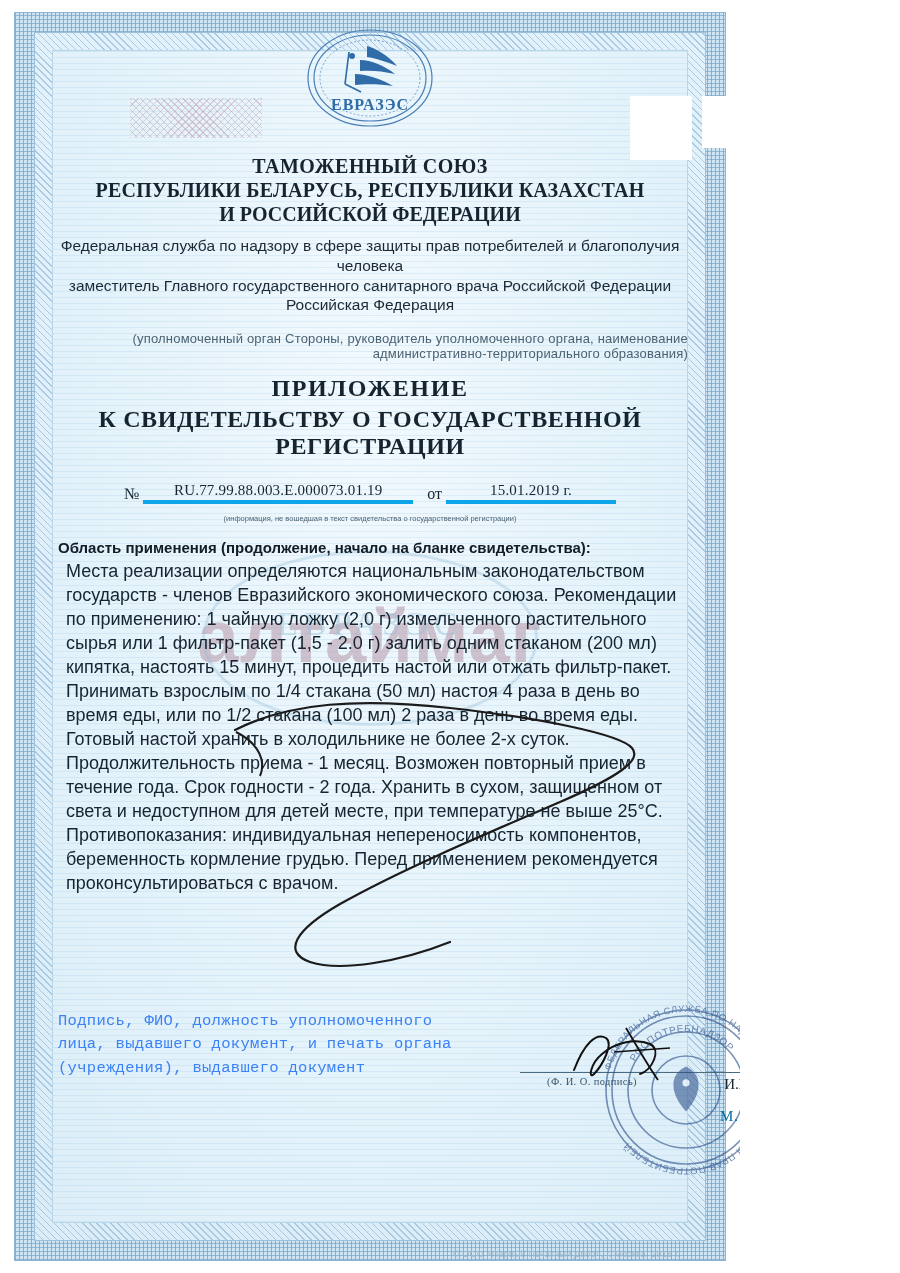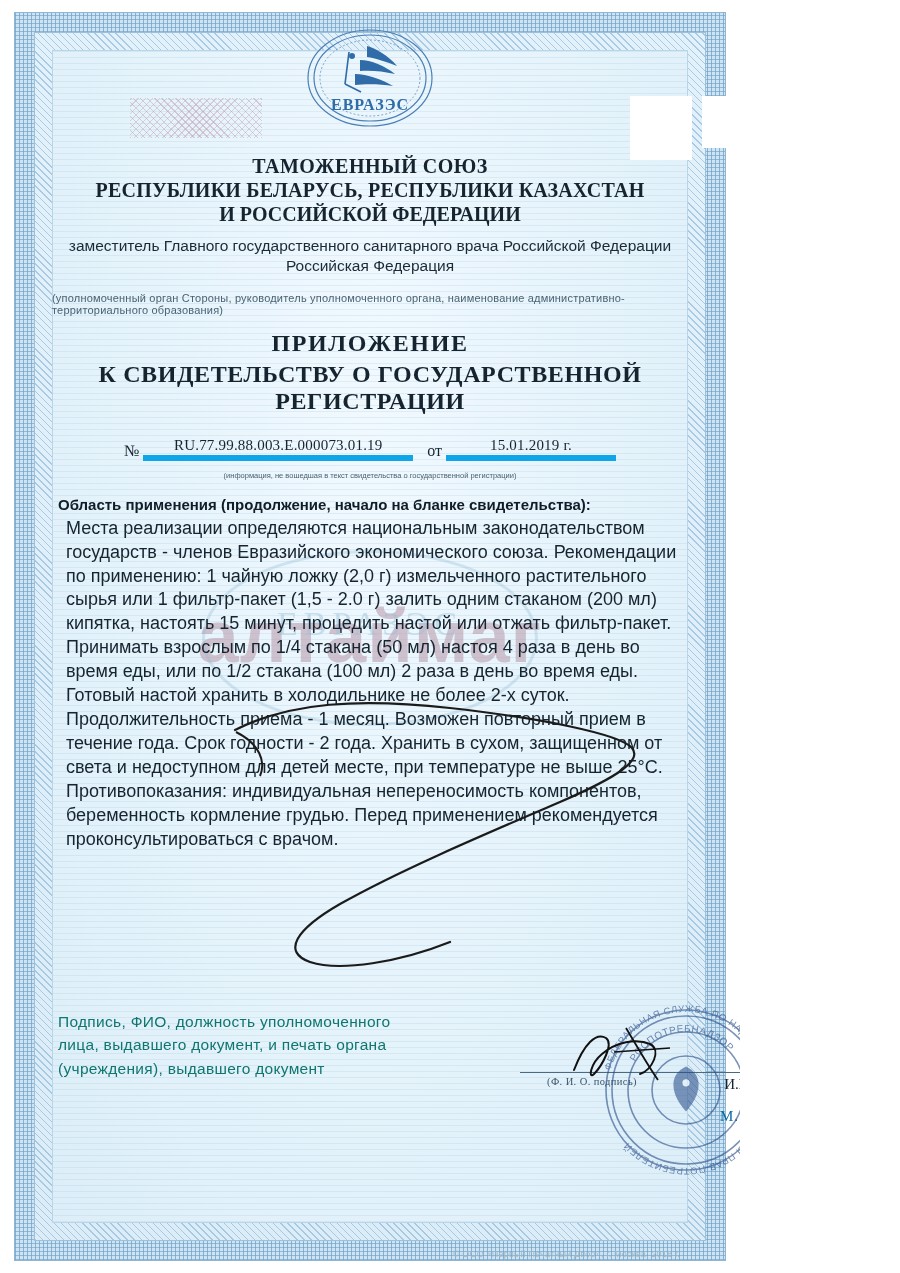--- a/index.html
+++ b/index.html
@@ -124,22 +124,22 @@
     color: #16242f;
   }
   .org-block {
     text-align: center;
     font-size: 15.5px;
     line-height: 1.28;
     margin-top: 10px;
     color: #1b2a36;
   }
   .fineprint {
-    text-align: left;
-    font-size: 11px;
+    text-align: right;
+    font-size: 13px;
     color: #4b6272;
     margin-top: 16px;
     letter-spacing: .2px;
   }
 
   .h-prilozhenie {
     text-align: center;
     font-family: "Liberation Serif", serif;
     font-weight: bold;
     font-size: 24px;
@@ -161,21 +161,21 @@
     display: flex;
     align-items: flex-end;
     justify-content: center;
     margin-top: 22px;
     font-family: "Liberation Serif", serif;
     font-size: 16px;
     color: #16242f;
   }
   .numline .lbl { padding: 0 4px 1px 0; }
   .numline .fill {
-    border-bottom: 6px solid #0ea5e9;
+    border-bottom: 4px solid #0ea5e9;
     padding: 0 10px 1px 10px;
     min-width: 250px;
     text-align: center;
     font-size: 15px;
     letter-spacing: .2px;
   }
   .numline .fill.short { min-width: 150px; }
   .numline .lbl-ot { padding: 0 4px 1px 14px; }
 
   .fineprint2 {
@@ -245,25 +245,25 @@
 
   
   .scrawl { position: absolute; left: 200px; top: 690px; z-index: 7; }
 
   
   .sig-block {
     position: absolute;
     left: 58px;
     top: 1010px;
     width: 440px;
-    font-family: Liberation Sans, sans-serif;
+    font-family: Liberation Mono, monospace;
     font-size: 15.5px;
     line-height: 1.5;
     letter-spacing: .3px;
-    color: #0f766e;
+    color: #3b82f6;
     z-index: 6;
   }
   .sig-right {
     position: absolute;
     left: 520px;
     top: 1030px;
     width: 290px;
     z-index: 6;
   }
   .sig-line {
@@ -346,20 +346,21 @@
 
   <div class="content">
 
     <div class="title-block">
       <div class="t-line1">ТАМОЖЕННЫЙ СОЮЗ</div>
       <div class="t-line2">РЕСПУБЛИКИ БЕЛАРУСЬ, РЕСПУБЛИКИ КАЗАХСТАН</div>
       <div class="t-line3">И РОССИЙСКОЙ ФЕДЕРАЦИИ</div>
     </div>
 
     <div class="org-block">
+      <div>Федеральная служба по надзору в сфере защиты прав потребителей и благополучия человека</div>
       <div>заместитель Главного государственного санитарного врача Российской Федерации</div>
       <div>Российская Федерация</div>
     </div>
 
     <div class="fineprint">(уполномоченный орган Стороны, руководитель уполномоченного органа, наименование административно-территориального образования)</div>
 
     <div class="h-prilozhenie">ПРИЛОЖЕНИЕ</div>
     <div class="h-svidetelstvo">К СВИДЕТЕЛЬСТВУ О ГОСУДАРСТВЕННОЙ РЕГИСТРАЦИИ</div>
 
     <div class="numline">

